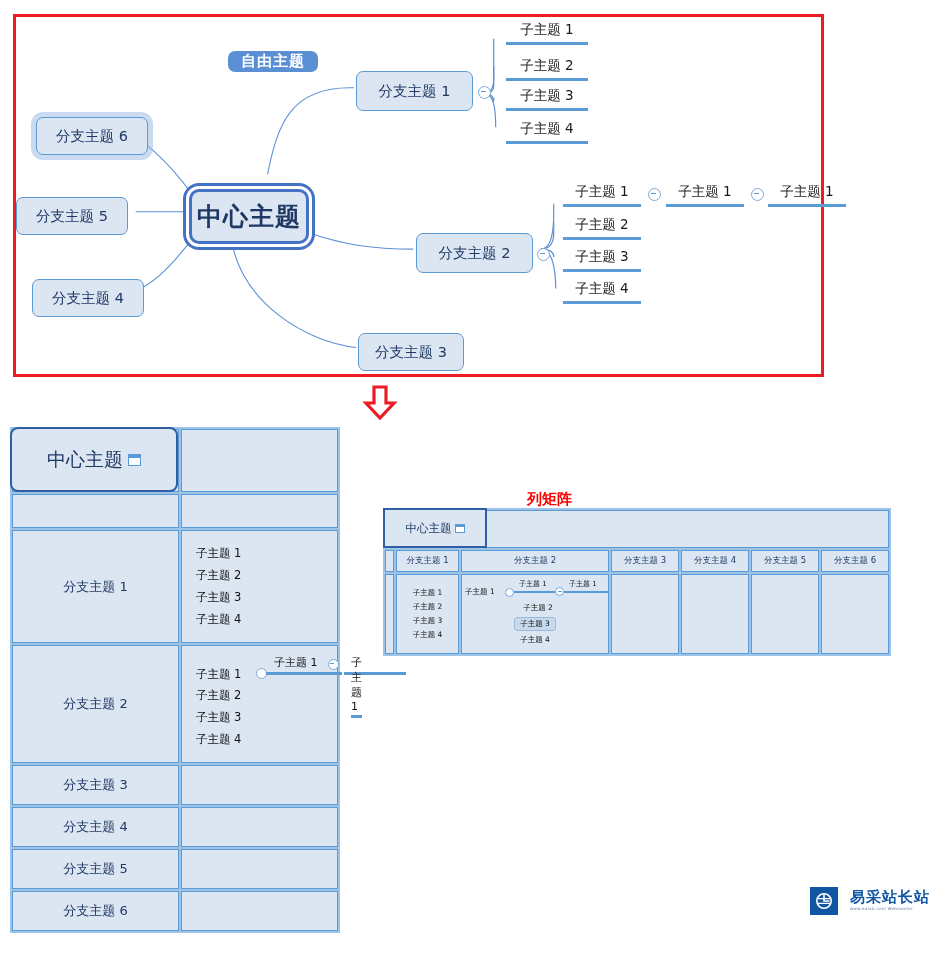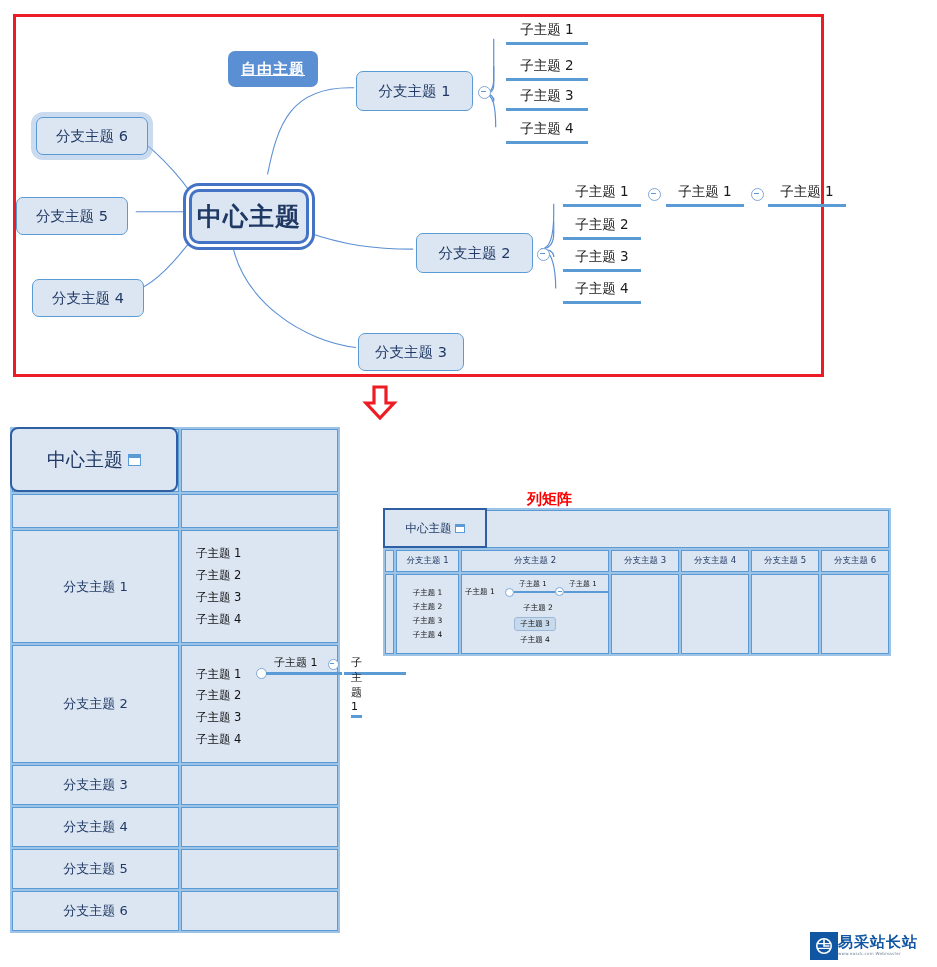--- a/index.html
+++ b/index.html
@@ -89,22 +89,22 @@
   .cm-sel{background:#C7D9EC;border:1px solid #9DB9D8;border-radius:3px;
           display:inline-block;padding:1px 5px;}
 
   
   .tbl-icon{display:inline-block;position:relative;background:#fff;
             border:1px solid #5B9BD5;}
   .tbl-icon::after{content:"";position:absolute;left:0;top:0;right:0;height:35%;
             background:#5B9BD5;}
 
   
-  #watermark{position:absolute;left:810px;top:929px;width:120px;height:33px;
-             display:flex;align-items:center;gap:0;}
+  #watermark{position:absolute;left:810px;top:884px;width:120px;height:33px;
+             display:flex;align-items:center;gap:12px;}
   #wm-badge{width:28px;height:28px;background:#1156A3;display:flex;
             align-items:center;justify-content:center;}
   #wm-text{display:flex;flex-direction:column;line-height:1;}
   #wm-main{font-size:15px;font-weight:bold;color:#1156A3;letter-spacing:1px;}
   #wm-sub{font-size:4px;color:#6b7f99;letter-spacing:.3px;margin-top:2px;}
 </style>
 </head>
 <body>
 
 <div id="mindmap">
@@ -135,21 +135,21 @@
     <g fill="none" stroke="#5B8FD4" stroke-width="1.2">
       <path d="M530,236 C540,236 543,220 543,200 L543,190"></path>
       <path d="M530,236 C540,236 543,228 543,220 L543,208"></path>
       <path d="M530,236 C540,236 543,240 543,244 L543,242"></path>
       <path d="M530,236 C542,236 545,258 545,276"></path>
     </g>
   </svg>
 
   <div class="node central" style="left:173px;top:172px;width:120px;height:55px;">中心主题</div>
 
-  <div class="node floating" style="left:212px;top:34px;width:90px;height:36px;text-decoration:underline;">自由主题</div>
+  <div class="node floating" style="left:212px;top:34px;width:90px;height:21px;">自由主题</div>
 
   <div class="node branch" style="left:340px;top:54px;width:117px;height:40px;">分支主题 1</div>
   <div class="node branch" style="left:400px;top:216px;width:117px;height:40px;">分支主题 2</div>
   <div class="node branch" style="left:342px;top:316px;width:106px;height:38px;">分支主题 3</div>
   <div class="node branch" style="left:16px;top:262px;width:112px;height:38px;">分支主题 4</div>
   <div class="node branch" style="left:0px;top:180px;width:112px;height:38px;">分支主题 5</div>
   <div class="node branch sel" style="left:20px;top:100px;width:112px;height:38px;">分支主题 6</div>
 
   <div class="collapse" style="left:462px;top:69px;"></div>
   <div class="collapse" style="left:521px;top:231px;"></div>

